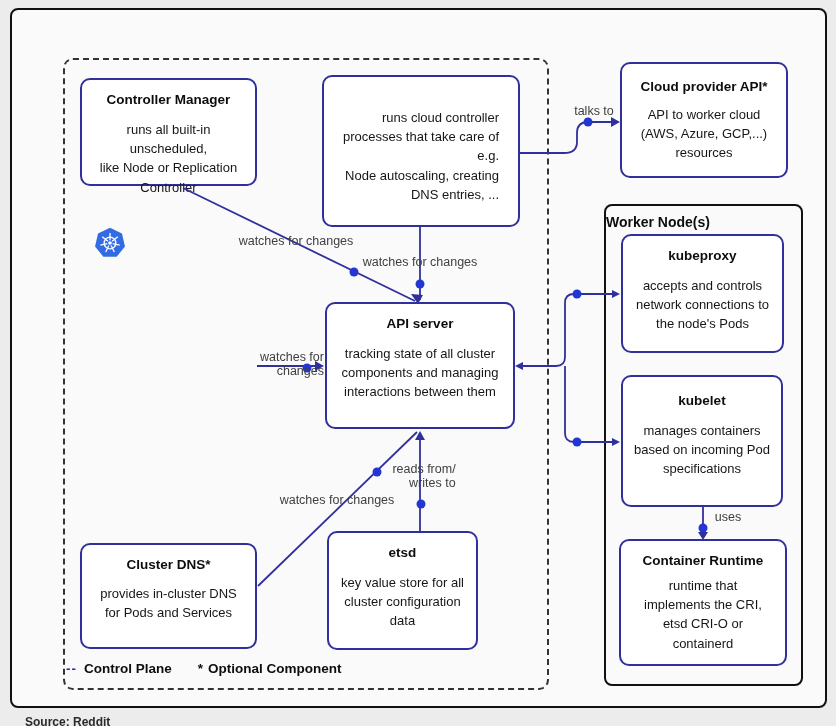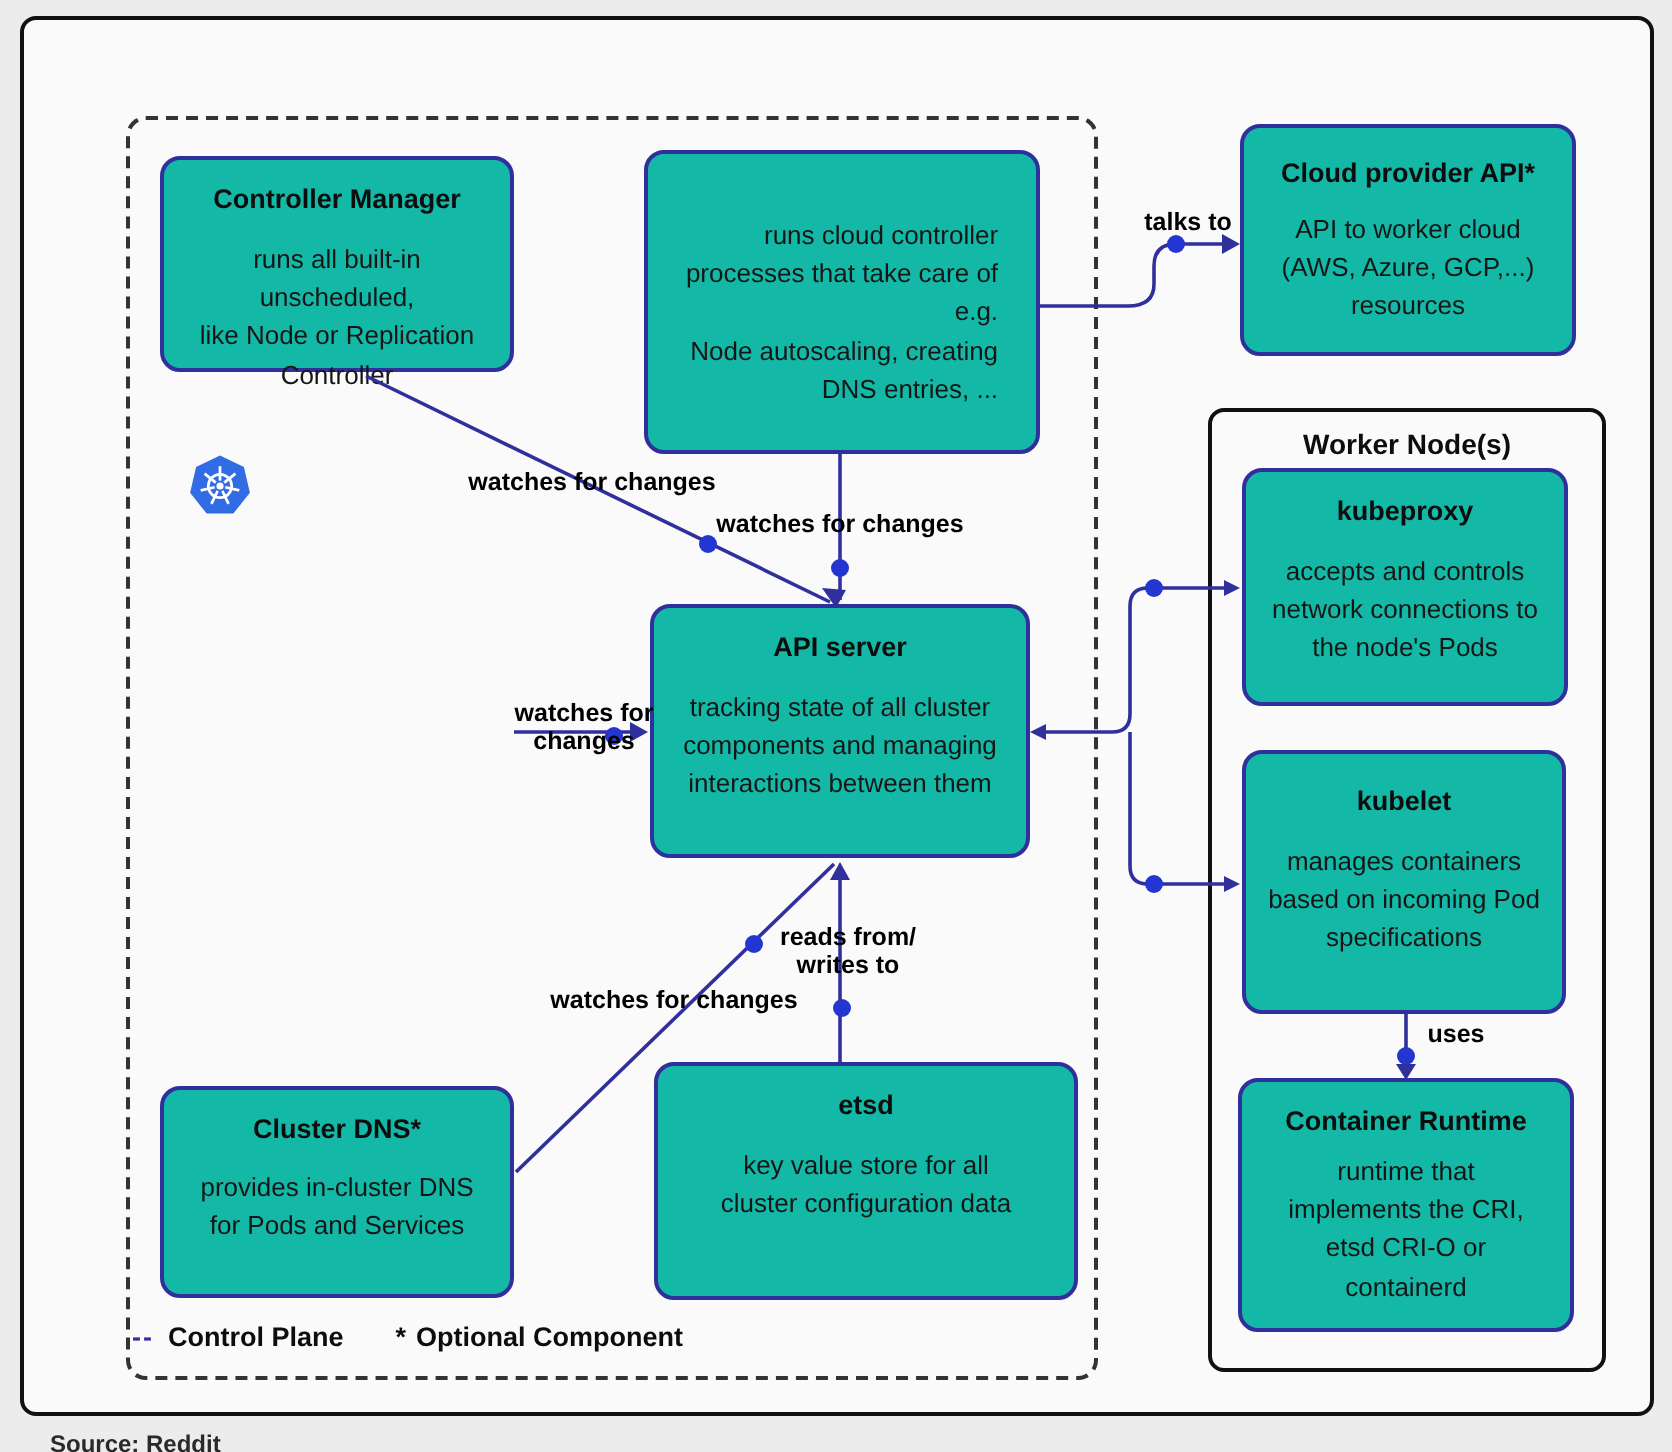--- a/index.html
+++ b/index.html
@@ -19,39 +19,39 @@
   .control-plane{
     position:absolute;left:63px;top:58px;width:482px;height:628px;
     border:2px dashed #333;border-radius:10px;background:transparent;
   }
   
   .worker-node{
     position:absolute;left:604px;top:204px;width:195px;height:478px;
     border:2px solid #111;border-radius:8px;background:transparent;
   }
   .worker-node-title{
-    text-align:center;font-weight:bold;font-size:14px;padding-top:8px;color:#0d0d0d;
+    text-align:left;font-weight:bold;font-size:14px;padding-top:8px;color:#0d0d0d;
   }
   
   .box{
     position:absolute;box-sizing:border-box;
-    background:#14b8a6;border:2px solid #30309c;border-radius:10px;
+    background:#ffffff;border:2px solid #30309c;border-radius:10px;
     display:flex;flex-direction:column;align-items:center;
     text-align:center;padding:12px 8px 6px 8px;
   }
   .box-title{font-weight:bold;font-size:13.5px;color:#0d0d0d;}
   .box-body{
     font-size:13px;line-height:1.48;margin-top:13px;color:#161616;
     white-space:pre-line;
   }
   
   .edge-label{
     position:absolute;transform:translate(-50%,-50%);
-    font-size:12.5px;font-weight:700;line-height:1.15;text-align:center;
-    white-space:pre-line;color:#000000;
+    font-size:12.5px;font-weight:400;line-height:1.15;text-align:right;
+    white-space:pre-line;color:#404040;
   }
   
   #edges{position:absolute;left:0;top:0;pointer-events:none;}
   
   .legend{
     position:absolute;left:66px;top:661px;font-size:13.5px;font-weight:bold;color:#0d0d0d;
     display:flex;align-items:center;
   }
   .legend-dash{color:#30309c;margin-right:7px;letter-spacing:1px;}
   .legend-gap{display:inline-block;width:26px;}
@@ -99,21 +99,21 @@
   </div>
 
 
   <div class="box" style="left:325px;top:302px;width:190px;height:127px;">
     <div class="box-title">API server</div>
     <div class="box-body">tracking state of all cluster
 components and managing
 interactions between them</div>
   </div>
 
-  <div class="box" style="left:327px;top:531px;width:212px;height:119px;">
+  <div class="box" style="left:327px;top:531px;width:151px;height:119px;">
     <div class="box-title">etsd</div>
     <div class="box-body">key value store for all
 cluster configuration data</div>
   </div>
 
   <div class="box" style="left:80px;top:543px;width:177px;height:106px;">
     <div class="box-title">Cluster DNS*</div>
     <div class="box-body" style="margin-top:12px;">provides in-cluster DNS
 for Pods and Services</div>
   </div>

